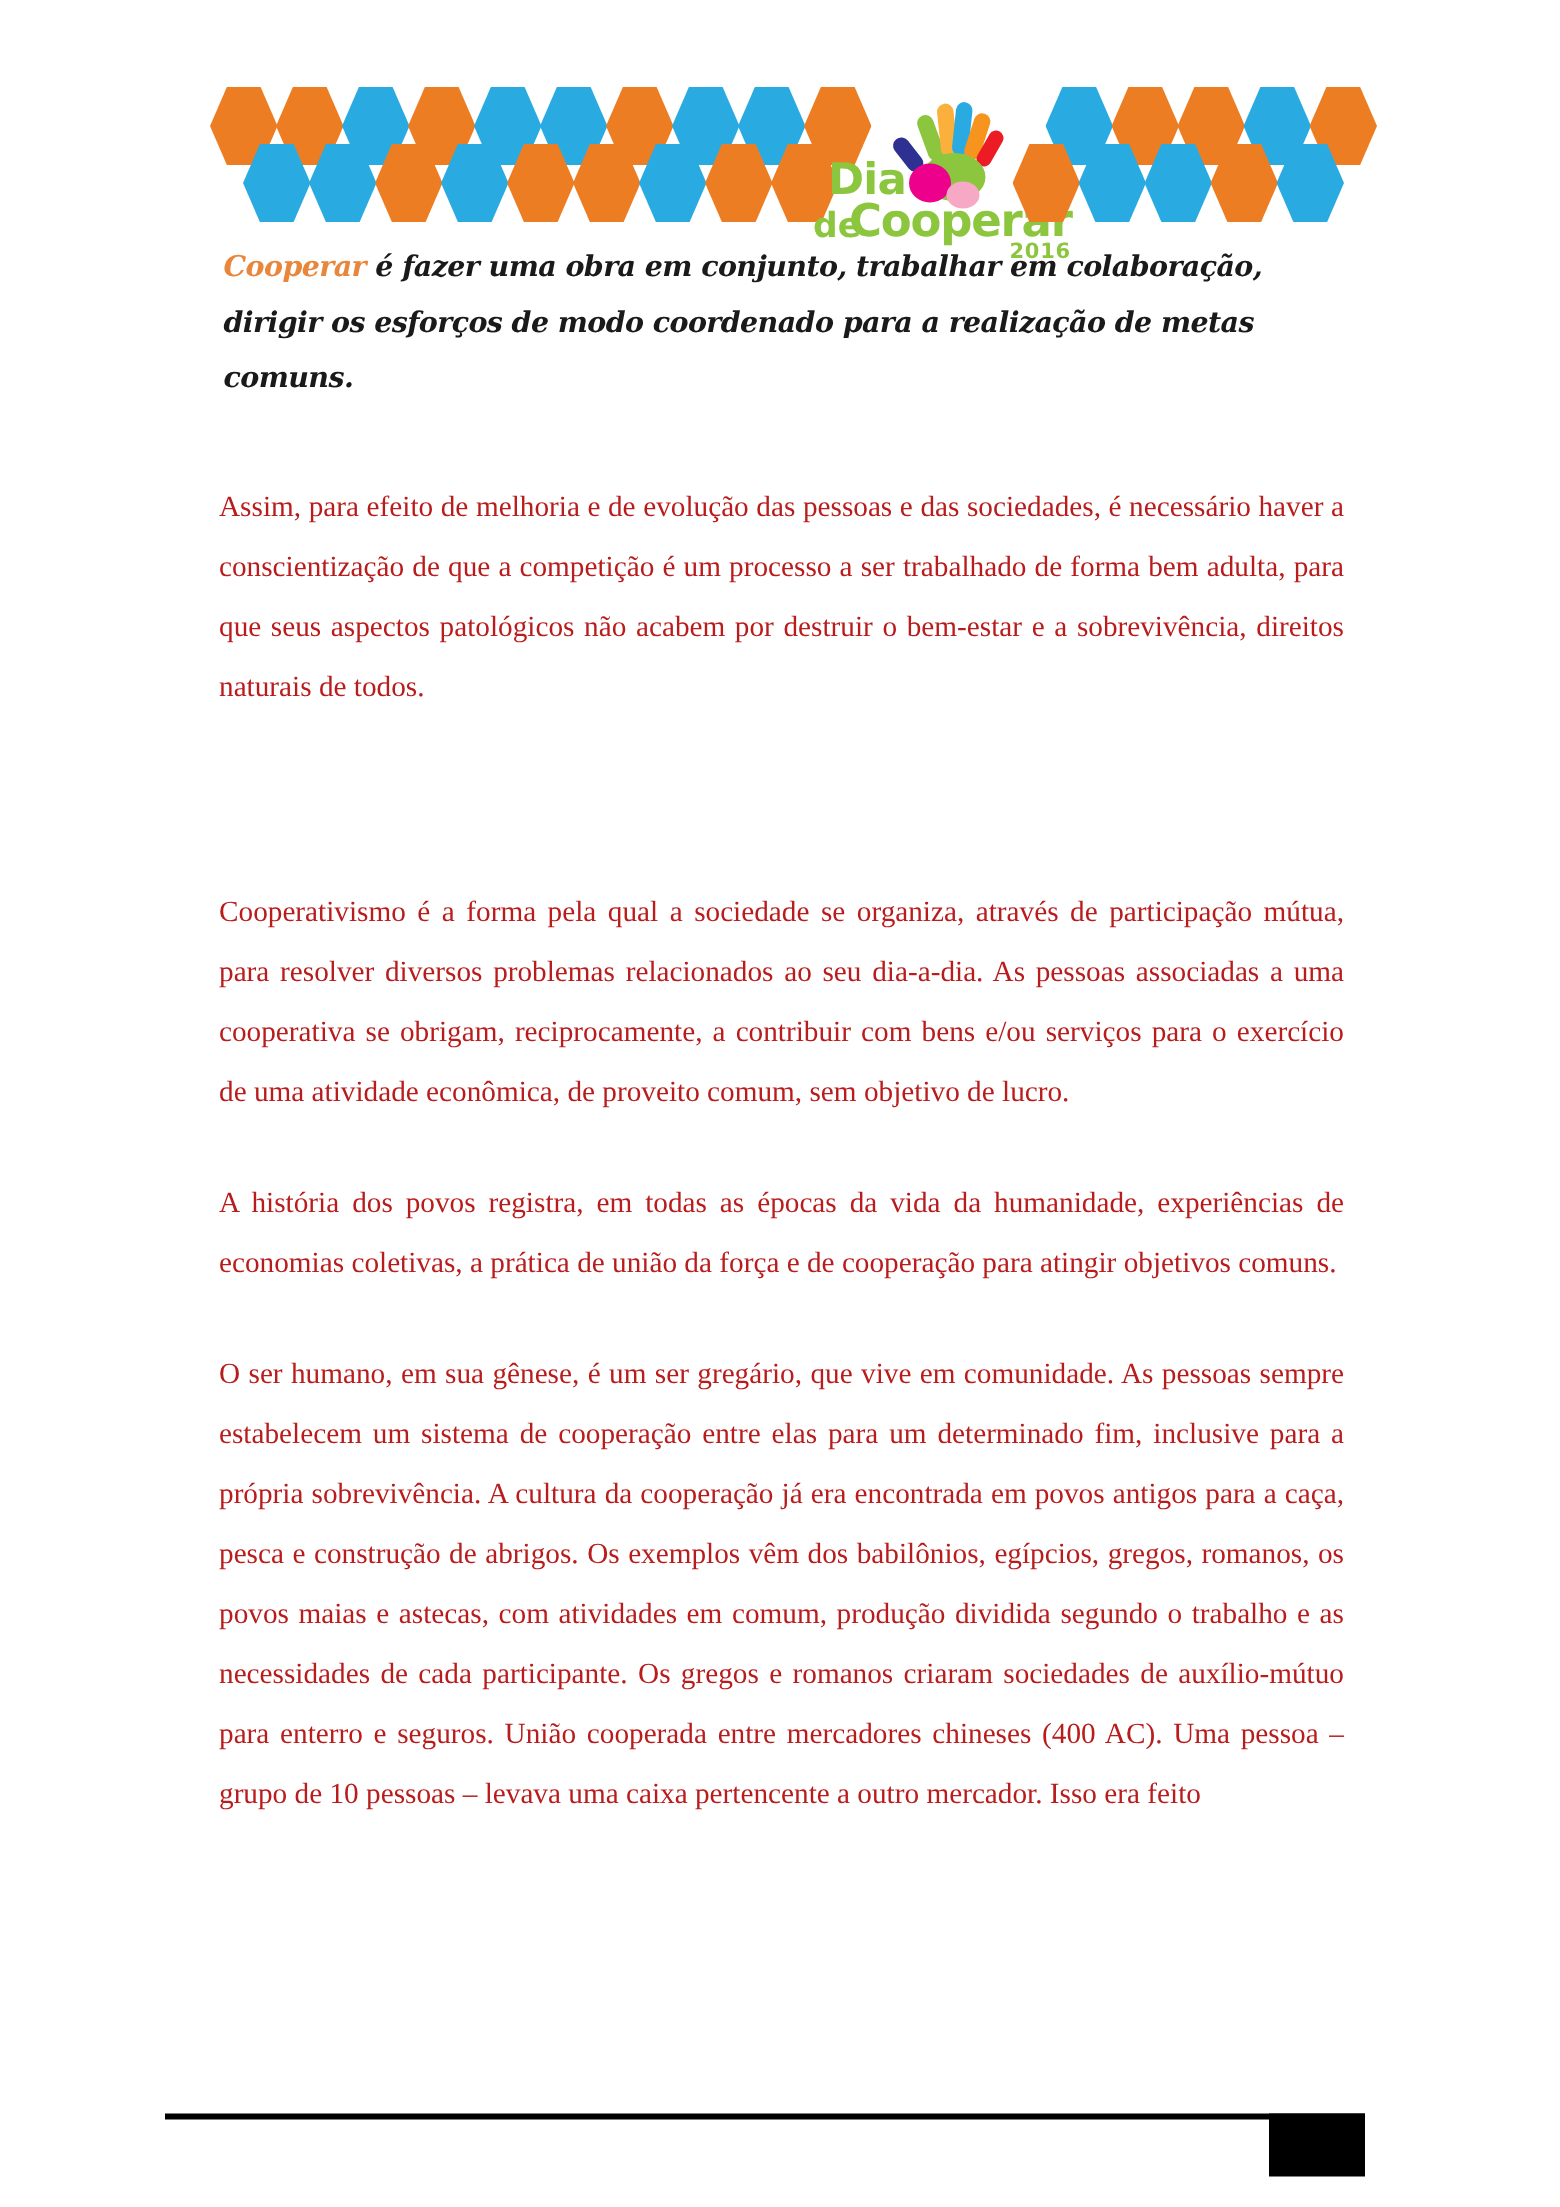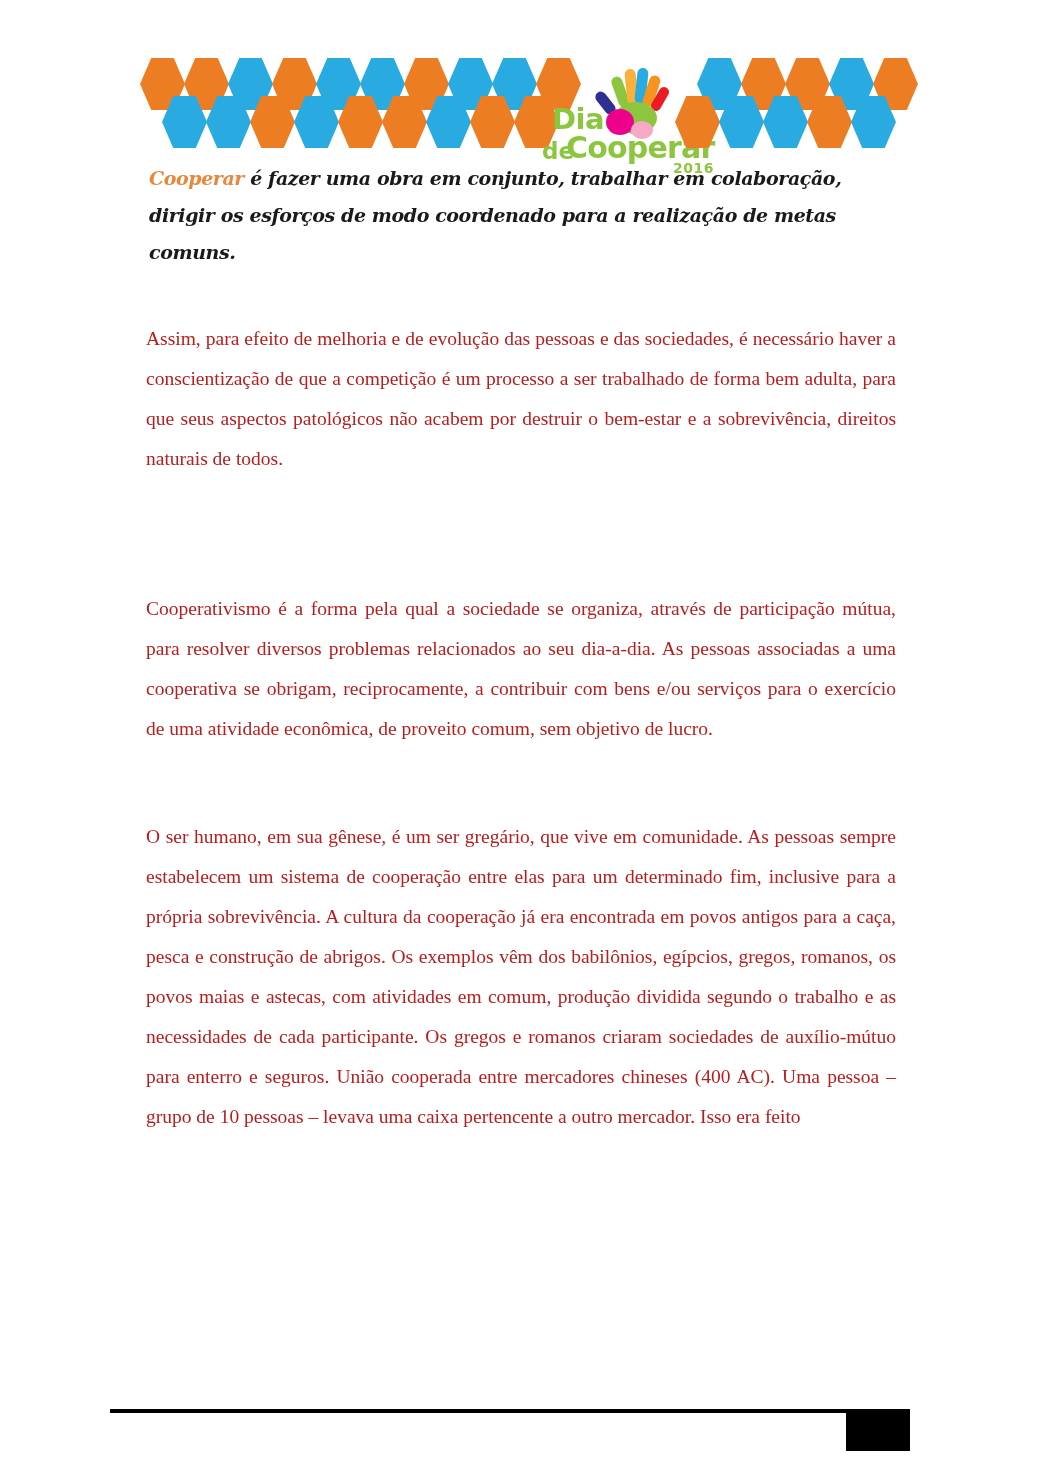--- a/index.html
+++ b/index.html
@@ -265,20 +265,21 @@
 
   <div class="spacer-sm"></div>
 
 
   <div class="spacer-lg"></div>
 
   <p class="body-text">Cooperativismo é a forma pela qual a sociedade se organiza, através de participação mútua, para resolver diversos problemas relacionados ao seu dia-a-dia. As pessoas associadas a uma cooperativa se obrigam, reciprocamente, a contribuir com bens e/ou serviços para o exercício de uma atividade econômica, de proveito comum, sem objetivo de lucro.</p>
 
   <div class="spacer-md"></div>
 
+  <p class="body-text">A história dos povos registra, em todas as épocas da vida da humanidade, experiências de economias coletivas, a prática de união da força e de cooperação para atingir objetivos comuns.</p>
 
   <div class="spacer-md"></div>
 
   <p class="body-text">O ser humano, em sua gênese, é um ser gregário, que vive em comunidade. As pessoas sempre estabelecem um sistema de cooperação entre elas para um determinado fim, inclusive para a própria sobrevivência. A cultura da cooperação já era encontrada em povos antigos para a caça, pesca e construção de abrigos. Os exemplos vêm dos babilônios, egípcios, gregos, romanos, os povos maias e astecas, com atividades em comum, produção dividida segundo o trabalho e as necessidades de cada participante. Os gregos e romanos criaram sociedades de auxílio-mútuo para enterro e seguros. União cooperada entre mercadores chineses (400 AC). Uma pessoa – grupo de 10 pessoas – levava uma caixa pertencente a outro mercador. Isso era feito</p>
 
 </div>
 
 <div class="footer">
   <div class="footer-rule"></div>
   <div class="footer-pagebox"></div>

